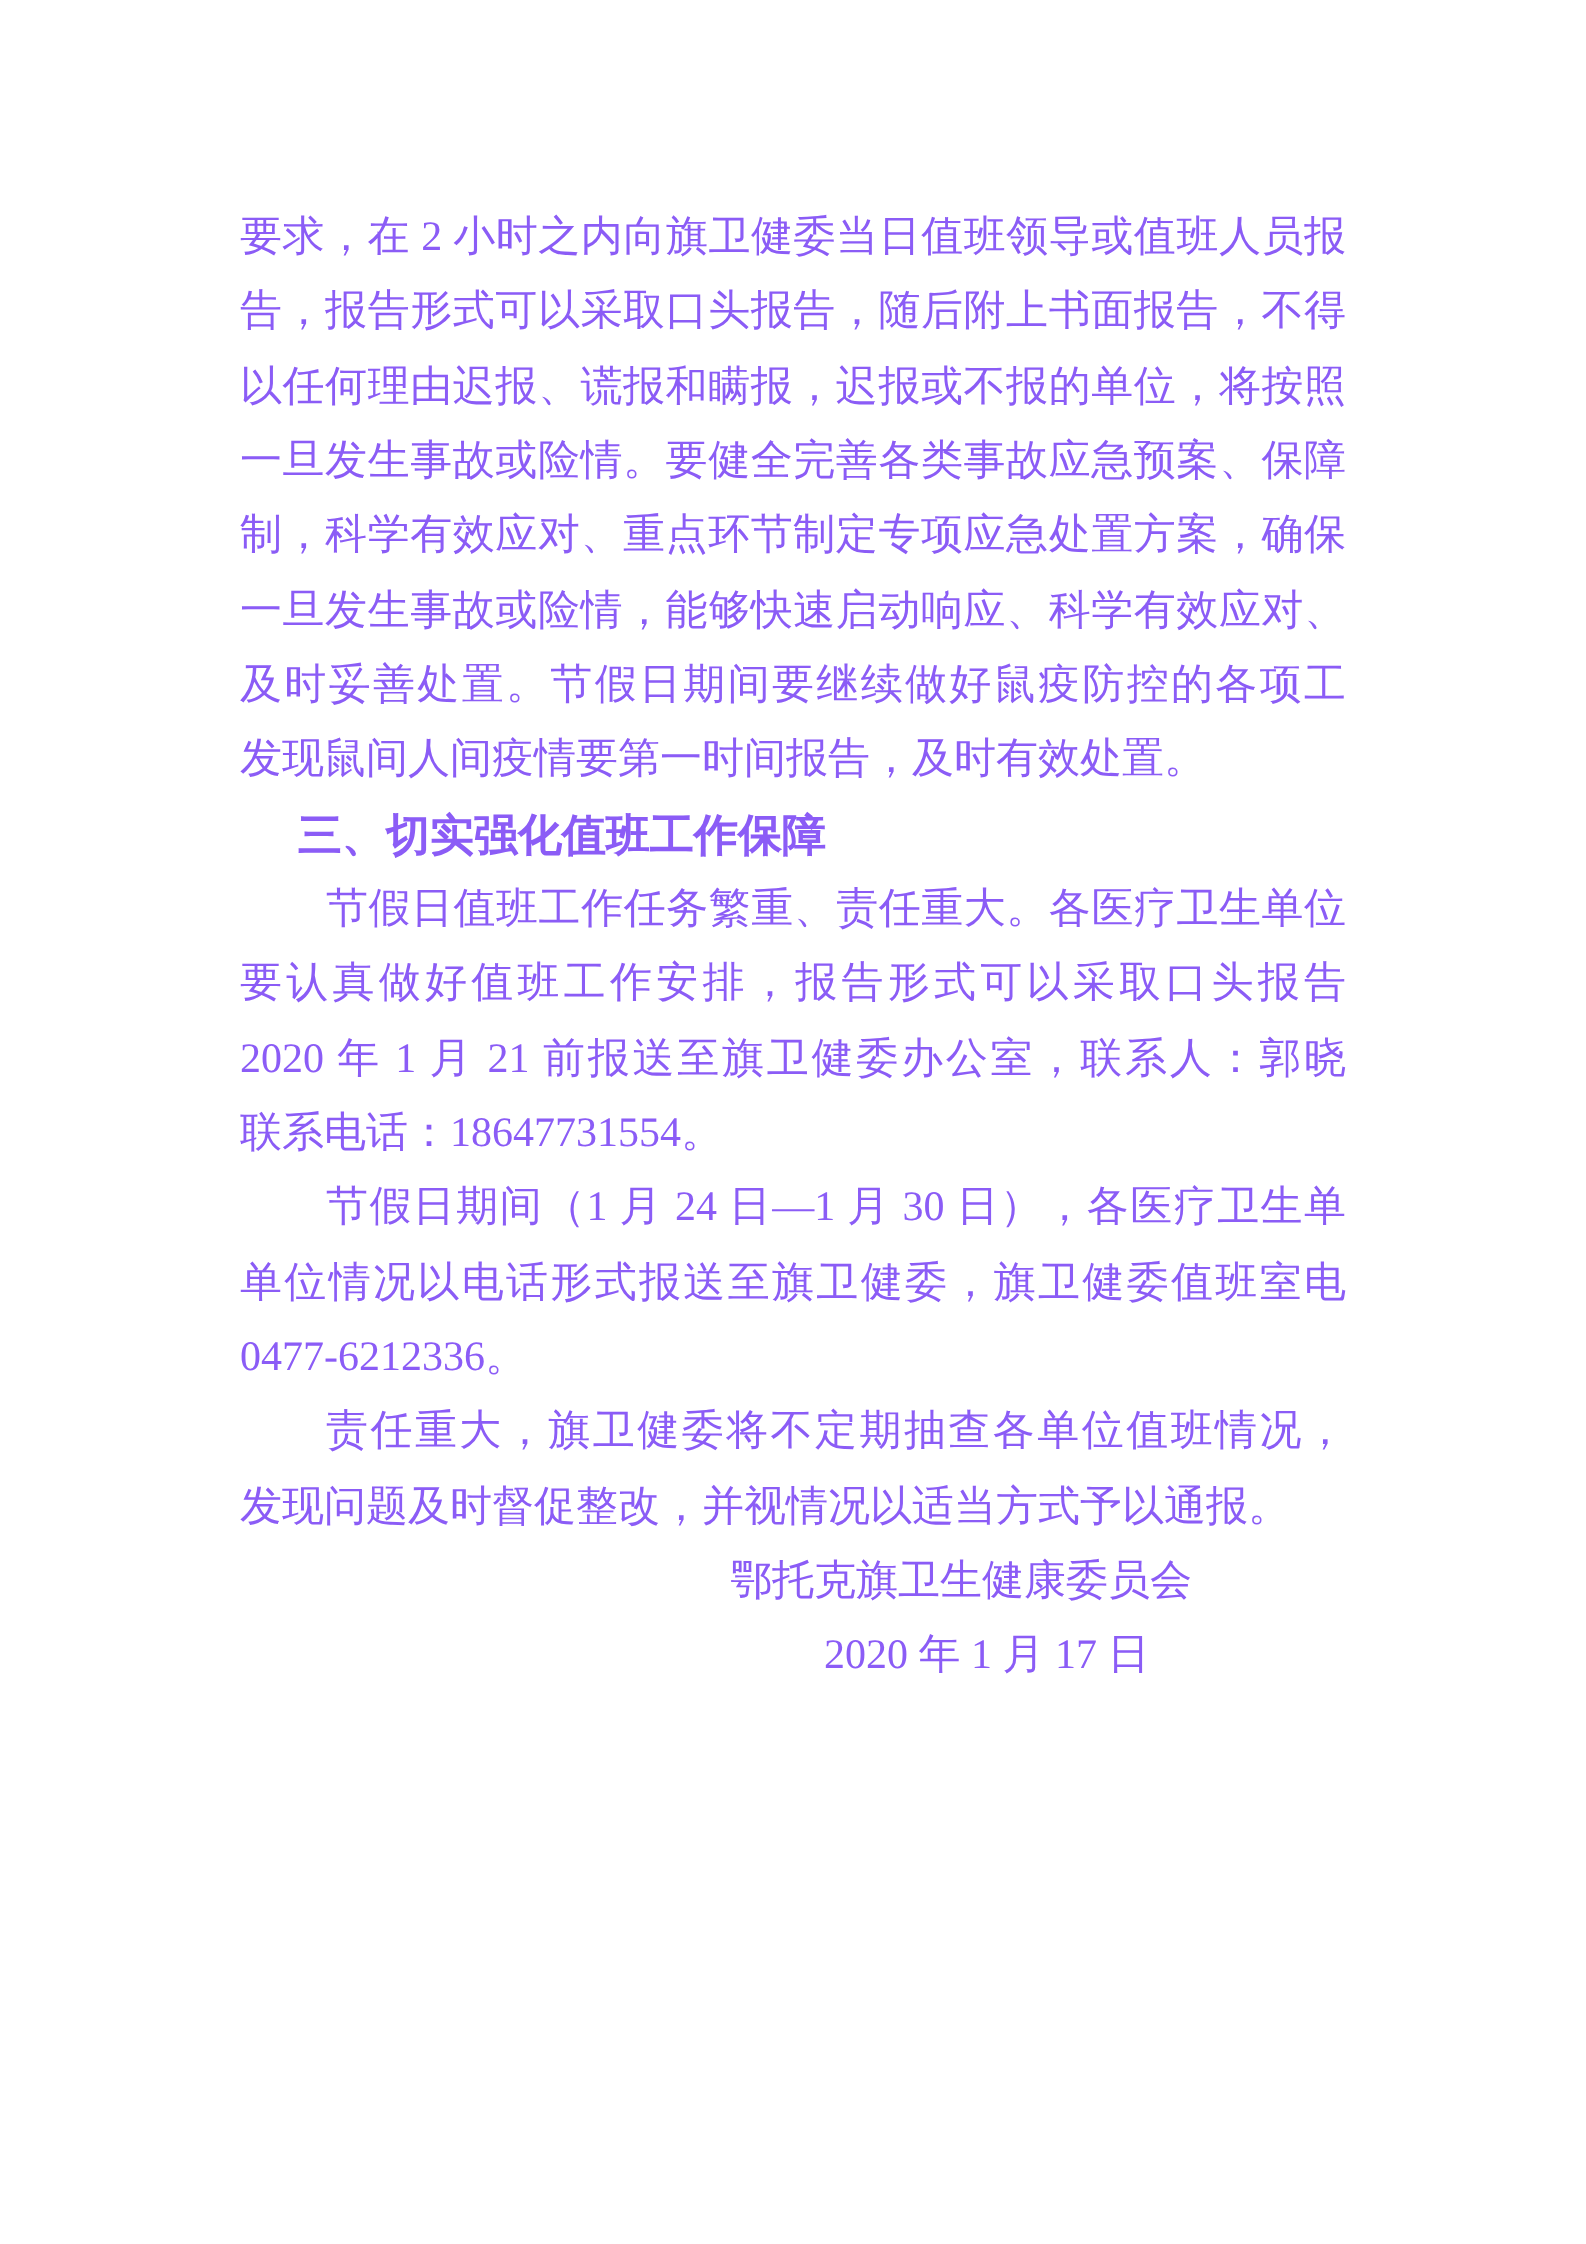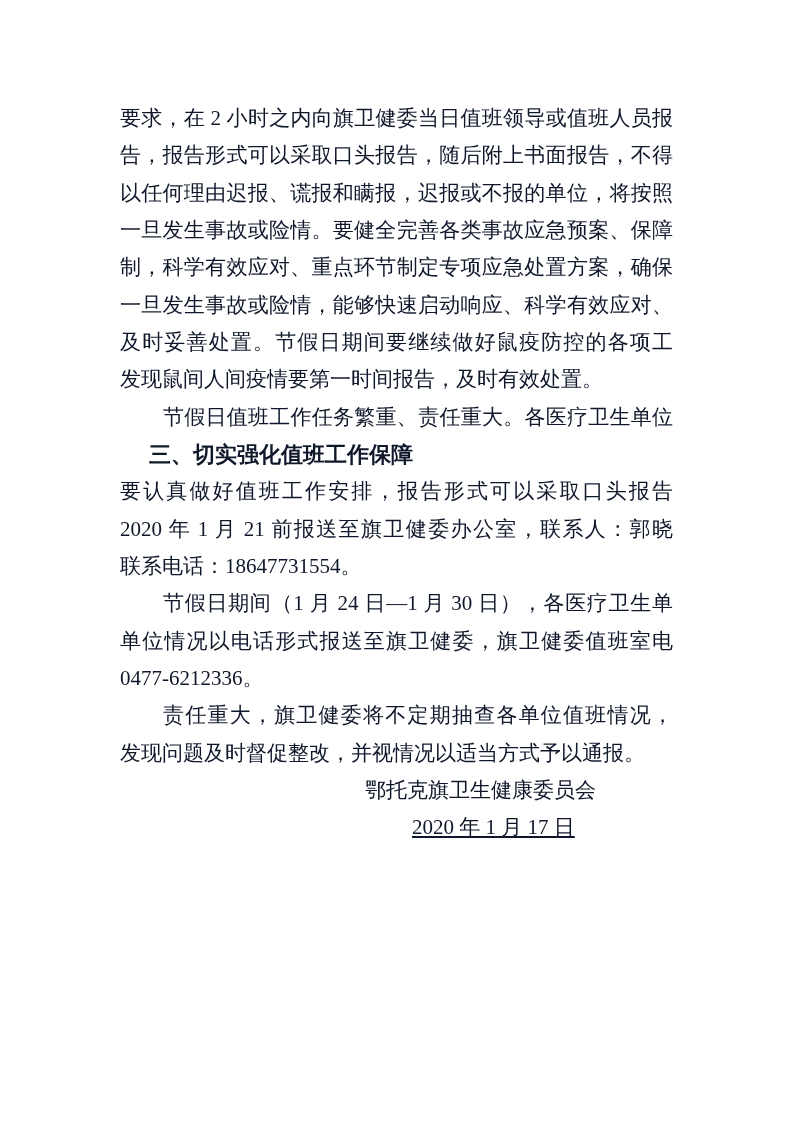--- a/index.html
+++ b/index.html
@@ -12,21 +12,21 @@
     width: 793px;
     height: 1122px;
     background: #ffffff;
     overflow: hidden;
   }
   .content {
     position: absolute;
     left: 120px;
     top: 100px;
     width: 553px;
-    color: #0f172a;
+    color: #8b5cf6;
     font-family: "Liberation Serif", "DejaVu Serif", serif;
     font-size: 21px;
     line-height: 37.333px;
   }
   .line {
     height: 37.333px;
     overflow: hidden;
     white-space: pre-wrap;
   }
   .fill {
@@ -47,38 +47,37 @@
     text-indent: 29px;
     font-family: "Liberation Sans", "DejaVu Sans", sans-serif;
     font-weight: bold;
     font-size: 22px;
   }
   .org {
     text-indent: 245px;
   }
   .date {
     text-indent: 292px;
-    text-decoration: underline;
   }
 </style>
 </head>
 <body>
 
 <div class="page">
   <div class="content">
       <div class="line fill">要求，在 2 小时之内向旗卫健委当日值班领导或值班人员报</div>
       <div class="line fill">告，报告形式可以采取口头报告，随后附上书面报告，不得</div>
       <div class="line fill">以任何理由迟报、谎报和瞒报，迟报或不报的单位，将按照</div>
       <div class="line fill">一旦发生事故或险情。要健全完善各类事故应急预案、保障机</div>
       <div class="line fill">制，科学有效应对、重点环节制定专项应急处置方案，确保</div>
       <div class="line fill">一旦发生事故或险情，能够快速启动响应、科学有效应对、</div>
       <div class="line fill">及时妥善处置。节假日期间要继续做好鼠疫防控的各项工作，</div>
       <div class="line left">发现鼠间人间疫情要第一时间报告，及时有效处置。</div>
+      <div class="line heading">三、切实强化值班工作保障</div>
       <div class="line indent-fill">节假日值班工作任务繁重、责任重大。各医疗卫生单位</div>
-      <div class="line heading">三、切实强化值班工作保障</div>
       <div class="line fill">要认真做好值班工作安排，报告形式可以采取口头报告</div>
       <div class="line fill">2020 年 1 月 21 前报送至旗卫健委办公室，联系人：郭晓英，</div>
       <div class="line left">联系电话：18647731554。</div>
       <div class="line indent-fill">节假日期间（1 月 24 日—1 月 30 日），各医疗卫生单位</div>
       <div class="line fill">单位情况以电话形式报送至旗卫健委，旗卫健委值班室电话：</div>
       <div class="line left">0477-6212336。</div>
       <div class="line indent-fill">责任重大，旗卫健委将不定期抽查各单位值班情况，</div>
       <div class="line left">发现问题及时督促整改，并视情况以适当方式予以通报。</div>
       <div class="line org">鄂托克旗卫生健康委员会</div>
       <div class="line date">2020 年 1 月 17 日</div>

